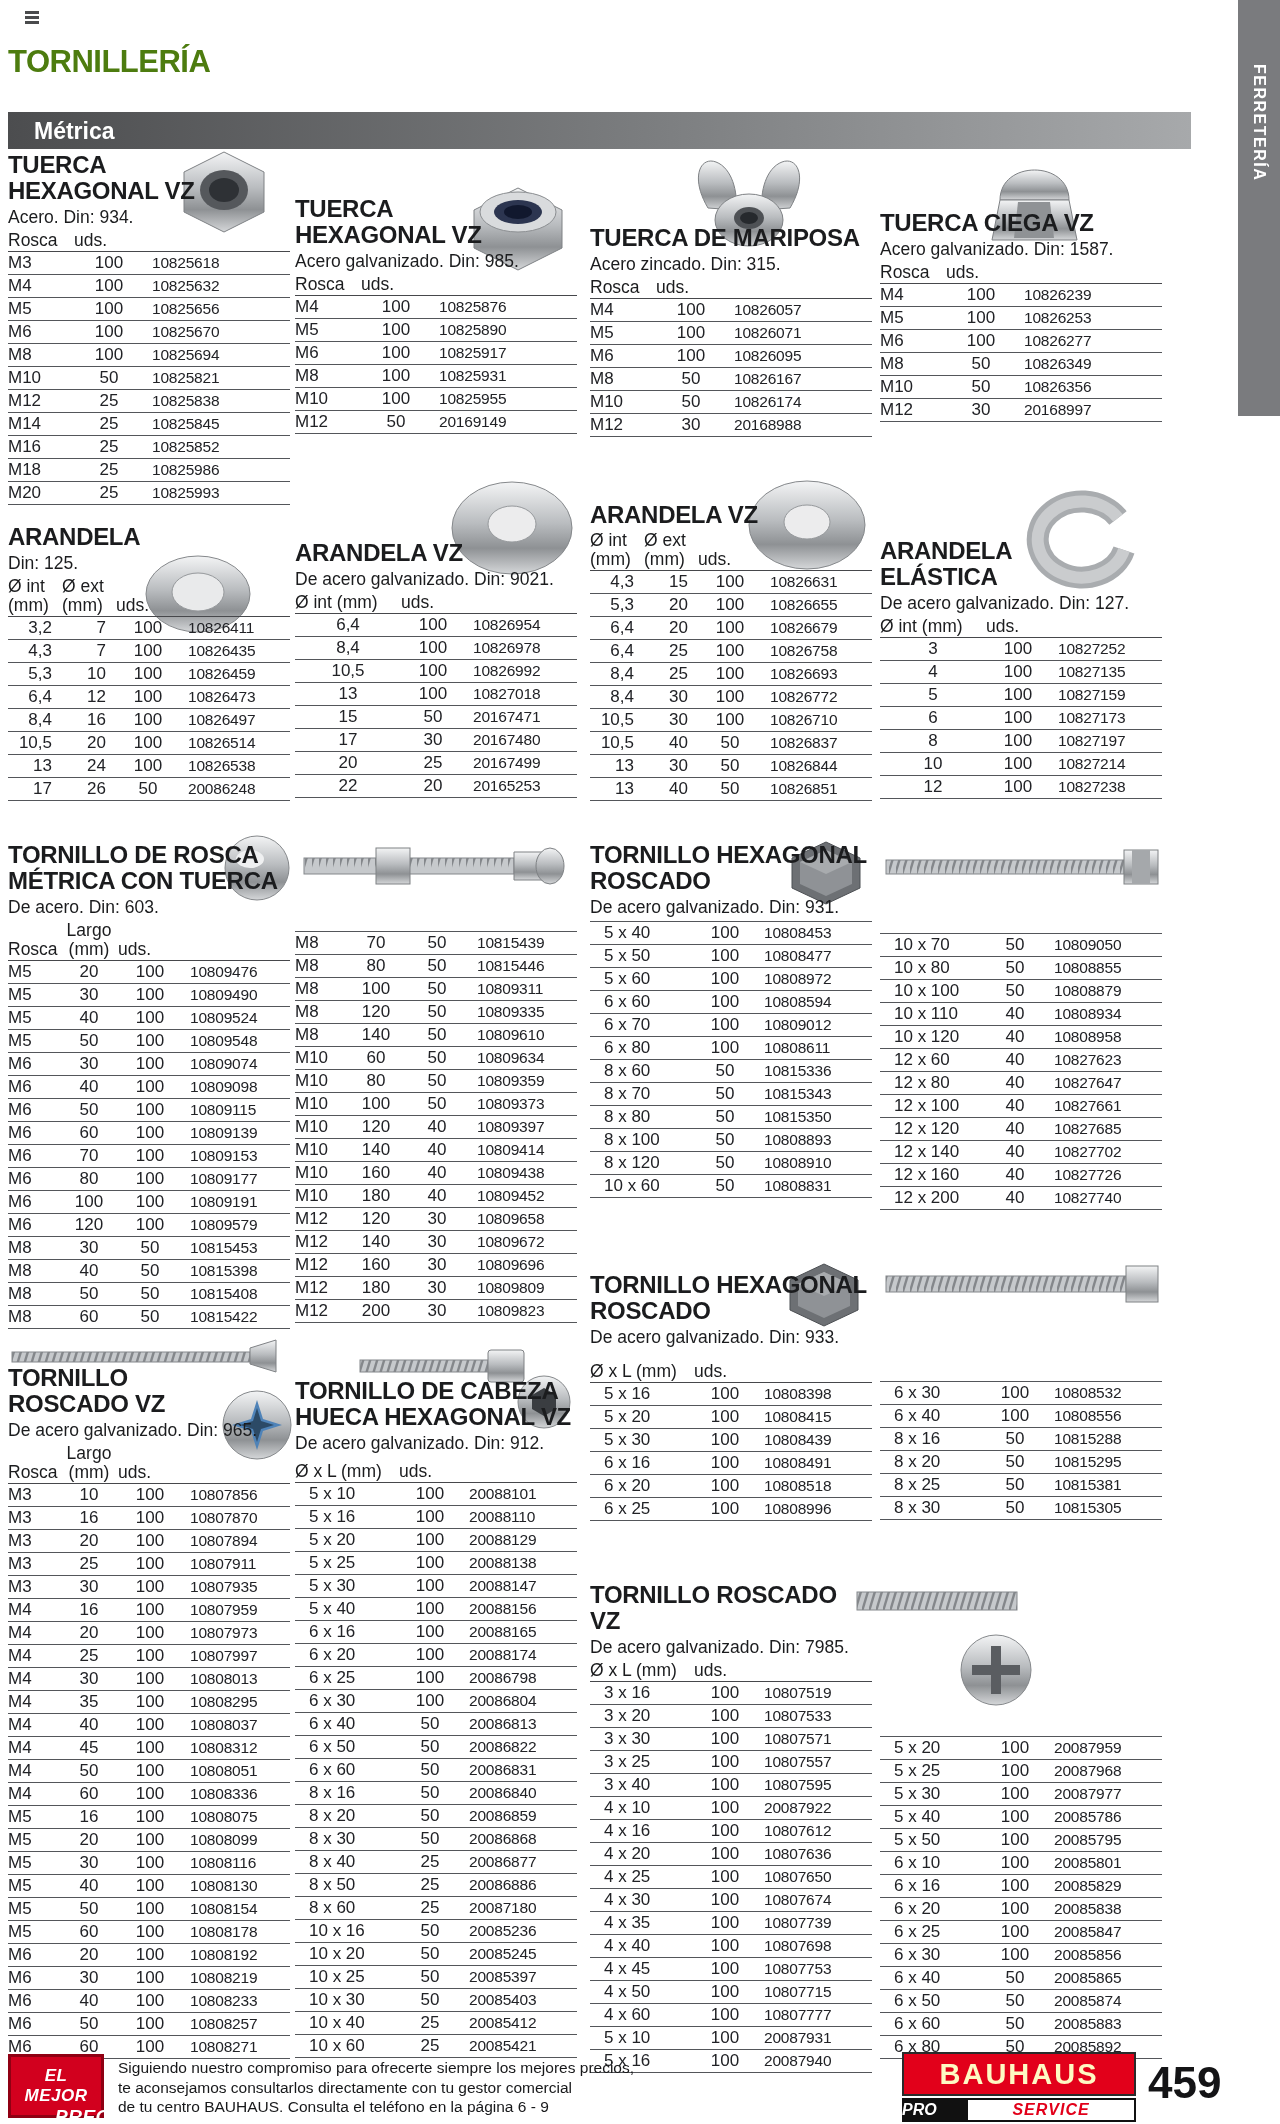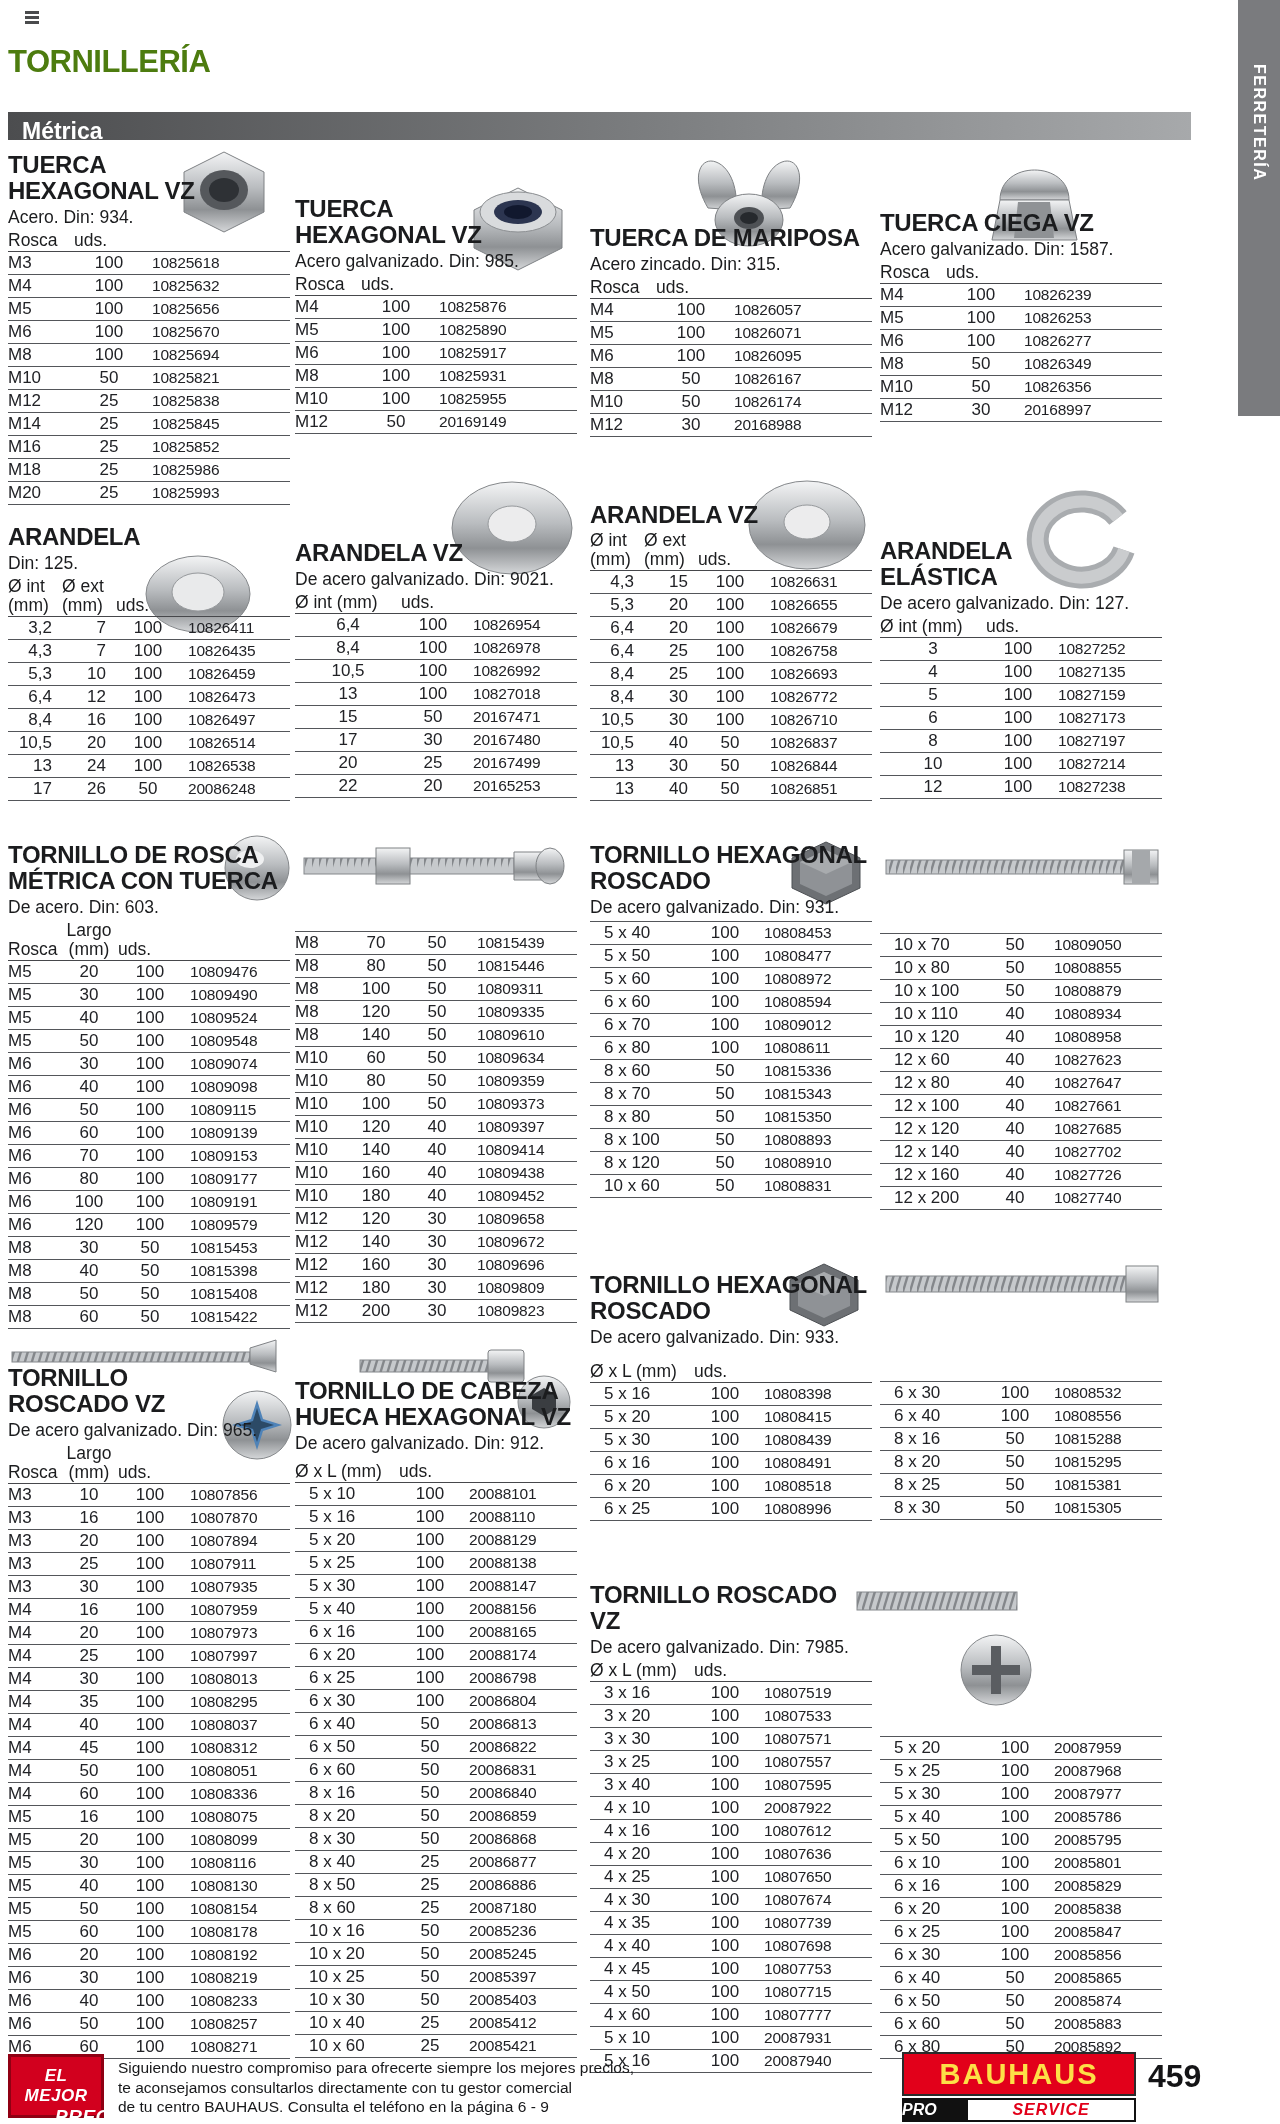--- a/index.html
+++ b/index.html
@@ -3,21 +3,21 @@
 <meta charset="utf-8">
 <style>
   html,body{margin:0;padding:0;background:#ffffff;}
   body{font-family:"Liberation Sans","DejaVu Sans",sans-serif;color:#1b1c1e;}
   .canvas{position:relative;width:1280px;height:2124px;background:#fff;overflow:hidden;}
 
   
   .menu-icon{position:absolute;left:25px;top:11px;width:14px;}
   .menu-icon i{display:block;height:2.5px;background:#4a4b4d;margin-bottom:2.5px;}
   .page-title{position:absolute;left:8px;top:44px;font-size:31px;font-weight:bold;color:#4d7c0f;letter-spacing:-.5px;}
-  .band{position:absolute;left:8px;top:112px;width:1183px;height:28px;background:linear-gradient(90deg,#4c4d4f 0%,#7c7e80 55%,#a7a9ab 100%);color:#fff;font-size:23px;font-weight:bold;line-height:38px;padding-left:14px;box-sizing:border-box;}
+  .band{position:absolute;left:8px;top:112px;width:1183px;height:37px;background:linear-gradient(90deg,#4c4d4f 0%,#7c7e80 55%,#a7a9ab 100%);color:#fff;font-size:23px;font-weight:bold;line-height:38px;padding-left:26px;box-sizing:border-box;}
   .side-tab{position:absolute;left:1238px;top:0;width:42px;height:416px;background:#7a7b7e;}
   .side-tab span{writing-mode:vertical-rl;display:block;margin:64px auto 0;color:#fff;font-weight:bold;font-size:16px;letter-spacing:1.5px;}
 
   
   .sec{position:absolute;width:282px;}
   .st{margin:0 0 3px;font-size:24px;line-height:26px;font-weight:bold;white-space:pre-line;letter-spacing:-.3px;}
   .sub{font-size:17.5px;line-height:21px;margin-bottom:3px;}
   .tbl{margin-top:3px;}
   .tbl.toprule{border-top:1.2px solid #54565a;}
   .thr,.trow{display:grid;grid-template-columns:var(--cols);}
@@ -32,25 +32,25 @@
   .a-i{text-align:left;padding-left:14px;}
 
   
   .ph{position:absolute;}
 
   
   .badge{position:absolute;left:8px;top:2054px;width:96px;height:64px;background:#d2001e;border:3px solid #8f0013;box-sizing:border-box;color:#fff;text-align:center;font-style:italic;font-weight:bold;}
   .badge .b1{font-size:17px;margin-top:9px;letter-spacing:.5px;}
   .badge .b2{font-size:19px;letter-spacing:.5px;padding-left:44px;}
   .ftext{position:absolute;left:118px;top:2058px;width:660px;font-size:15.5px;line-height:19.5px;color:#17181a;}
-  .brand{position:absolute;left:902px;top:2052px;width:234px;height:44px;background:#e2001a;border:2px solid #2a2a2a;box-sizing:border-box;color:#fde047;text-align:center;font-weight:bold;font-size:29px;line-height:40px;letter-spacing:2px;}
+  .brand{position:absolute;left:902px;top:2052px;width:234px;height:44px;background:#e2001a;border:2px solid #2a2a2a;box-sizing:border-box;color:#fef9c3;text-align:center;font-weight:bold;font-size:29px;line-height:40px;letter-spacing:2px;}
   .proservice{position:absolute;left:902px;top:2098px;width:234px;height:24px;display:flex;font-style:italic;font-weight:bold;font-size:16px;}
   .proservice .pro{background:#111;color:#fff;width:64px;text-align:left;line-height:24px;}
   .proservice .svc{flex:1;background:#fff;border:2px solid #111;box-sizing:border-box;color:#e2001a;text-align:center;line-height:20px;letter-spacing:1px;}
-  .pagenum{position:absolute;left:1148px;top:2058px;font-size:32px;font-weight:bold;color:#141416;}
+  .pagenum{position:absolute;left:1148px;top:2058px;font-size:44px;font-weight:bold;color:#141416;}
 </style>
 </head>
 <body>
 
 <div class="canvas">
 
   <div class="menu-icon">
       <i></i>
       <i></i>
       <i></i>

